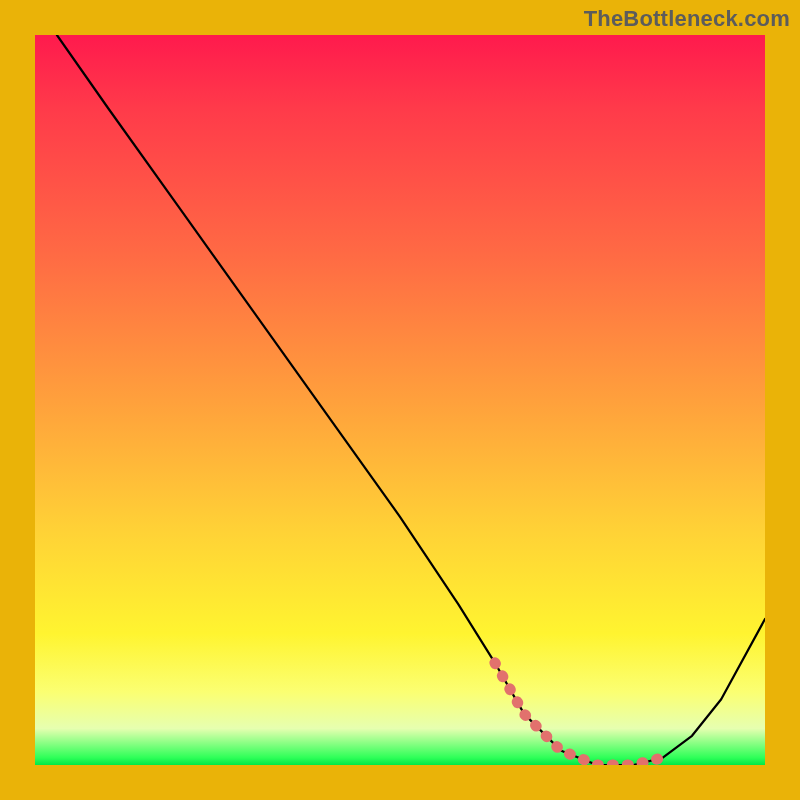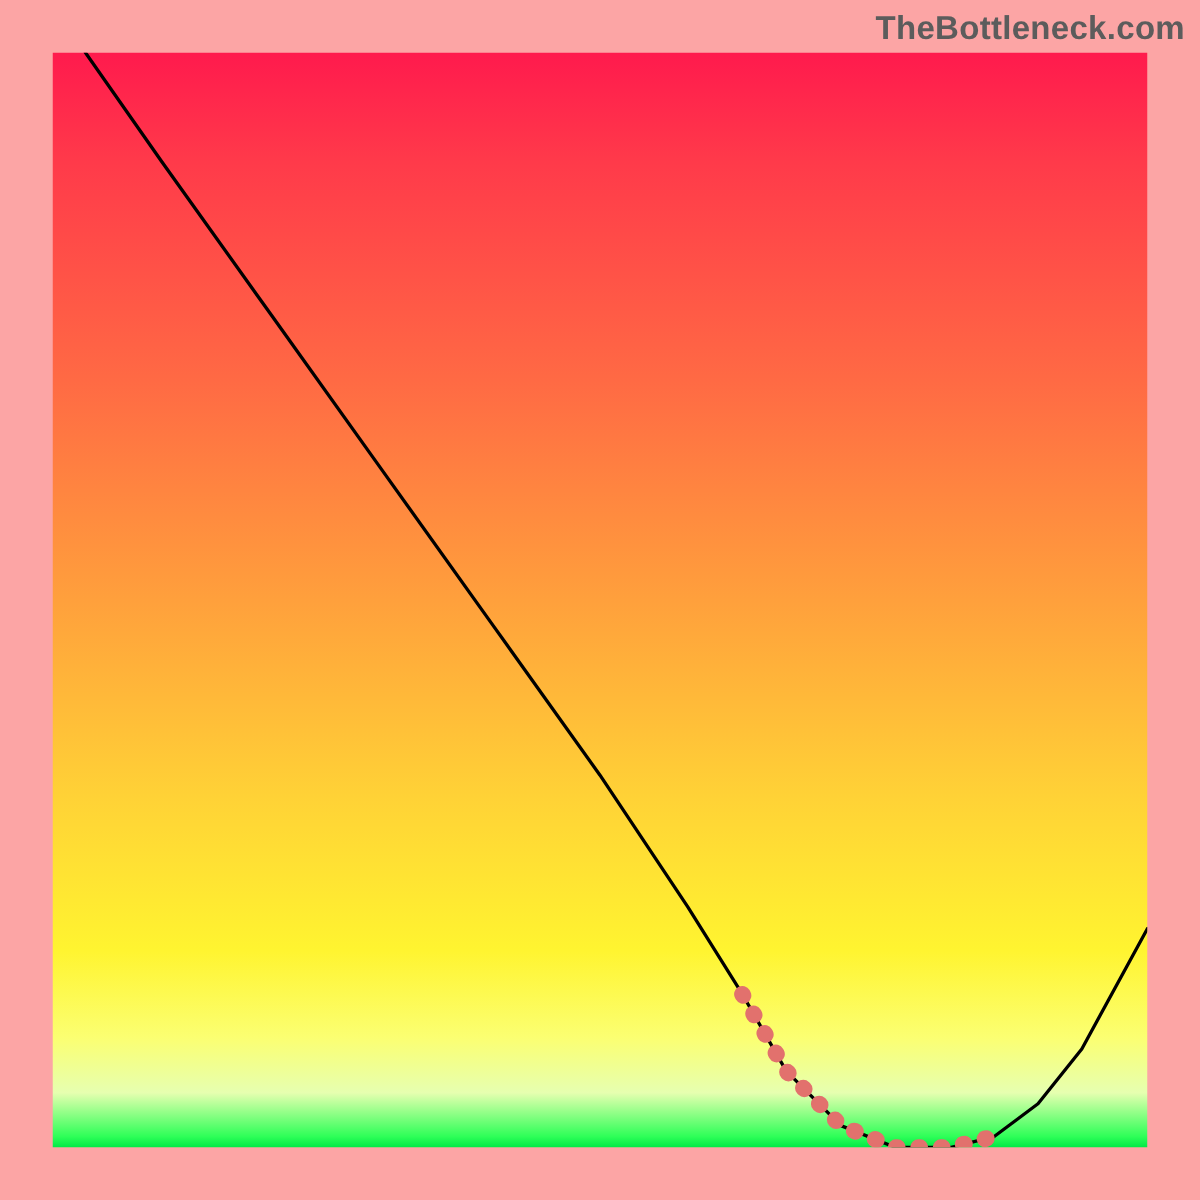--- a/index.html
+++ b/index.html
@@ -8,21 +8,21 @@
     width: 800px;
     height: 800px;
     background: #000;
     overflow: hidden;
     font-family: Arial, Helvetica, sans-serif;
   }
   .stage {
     position: relative;
     width: 800px;
     height: 800px;
-    background: #fca5a5;
+    background: #eab308;
   }
   .watermark {
     position: absolute;
     top: 6px;
     right: 10px;
     color: #5c5c5c;
     font-size: 22px;
     font-weight: 600;
     letter-spacing: 0.2px;
     user-select: none;

